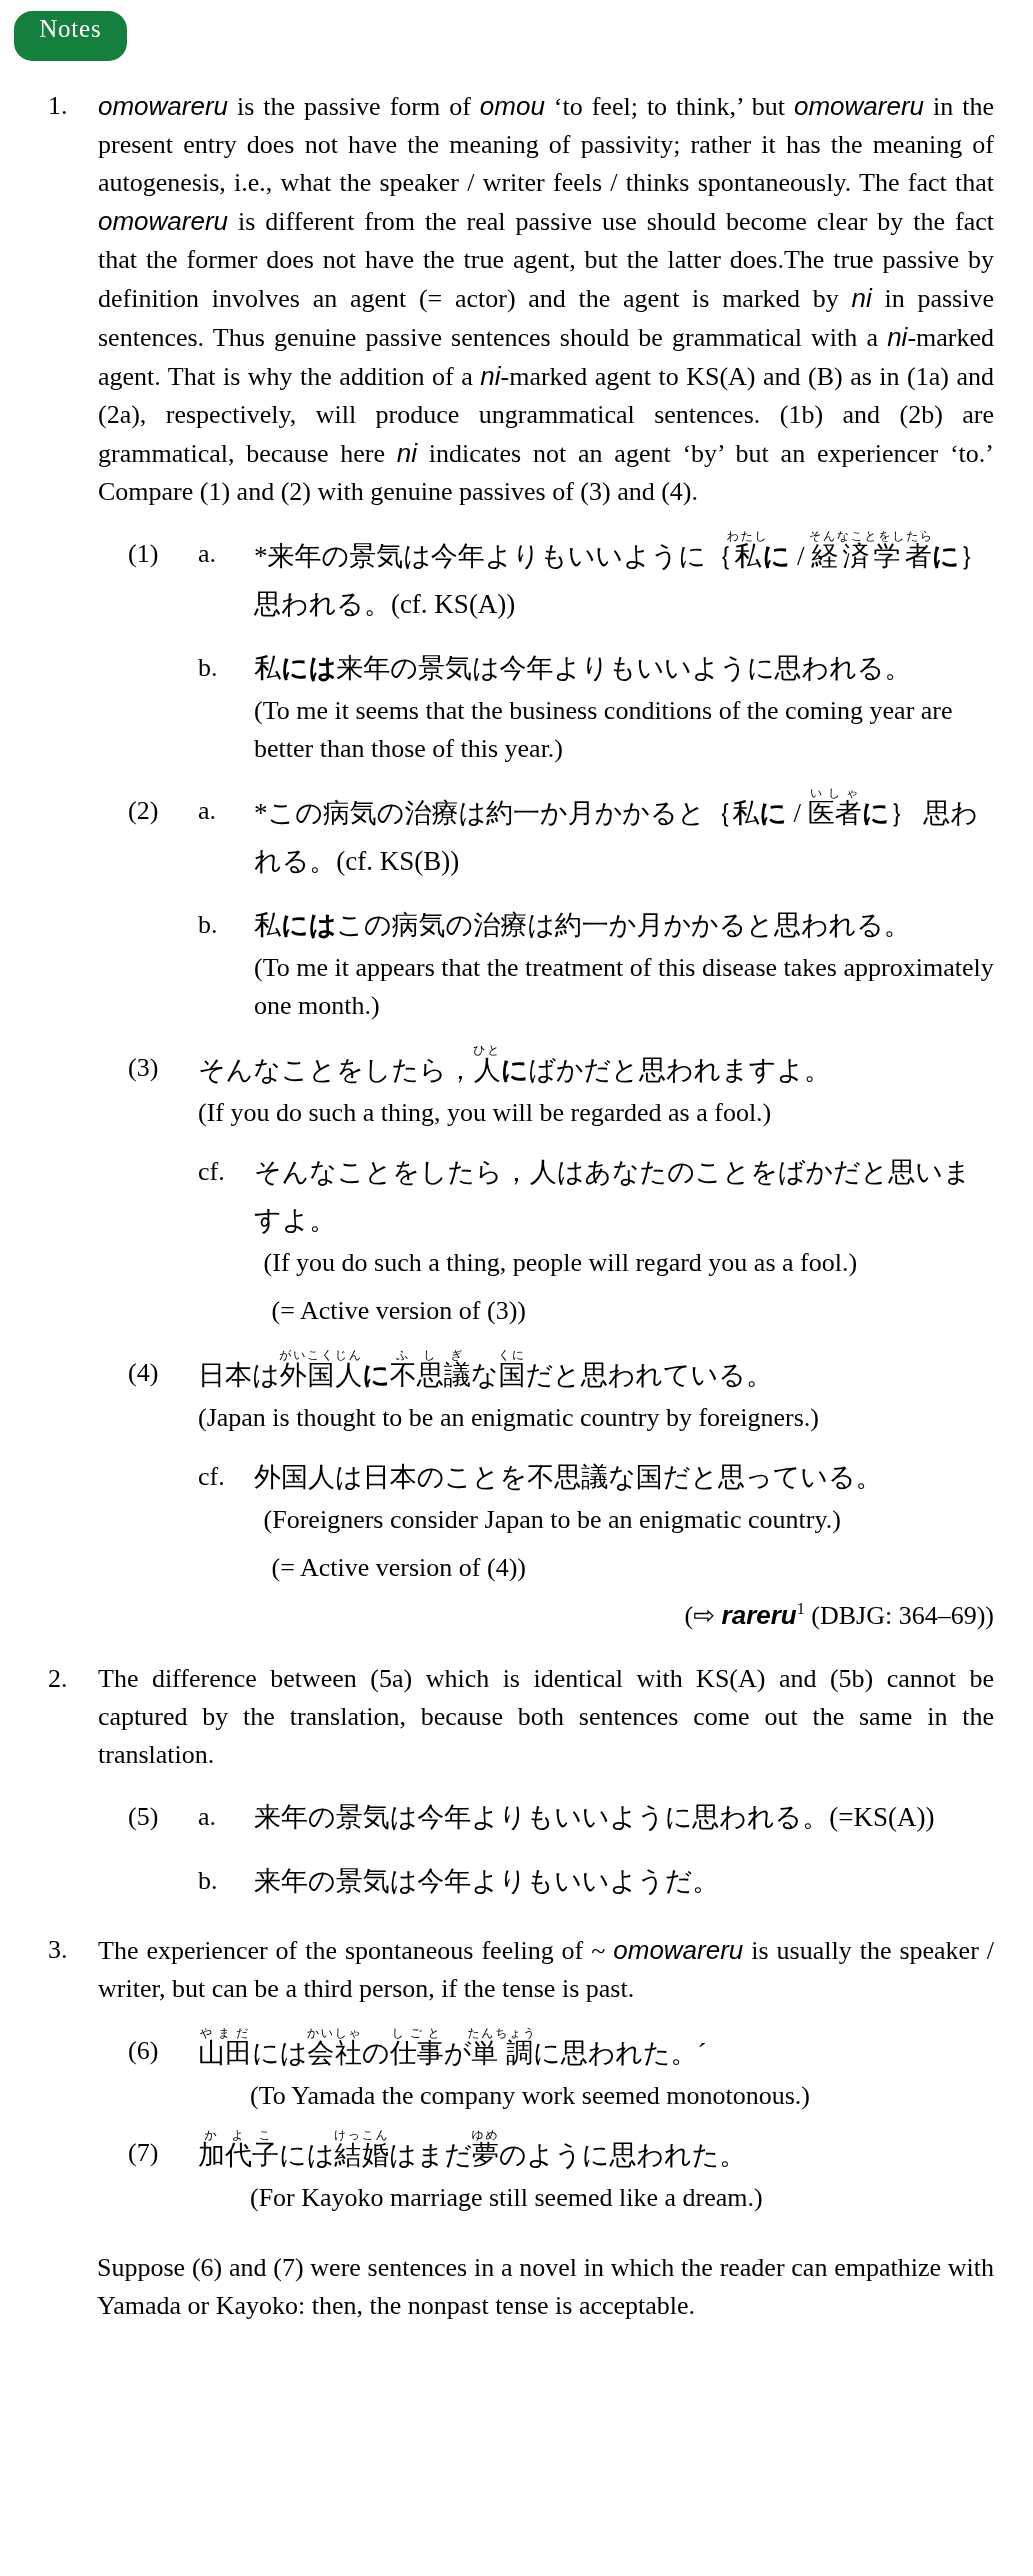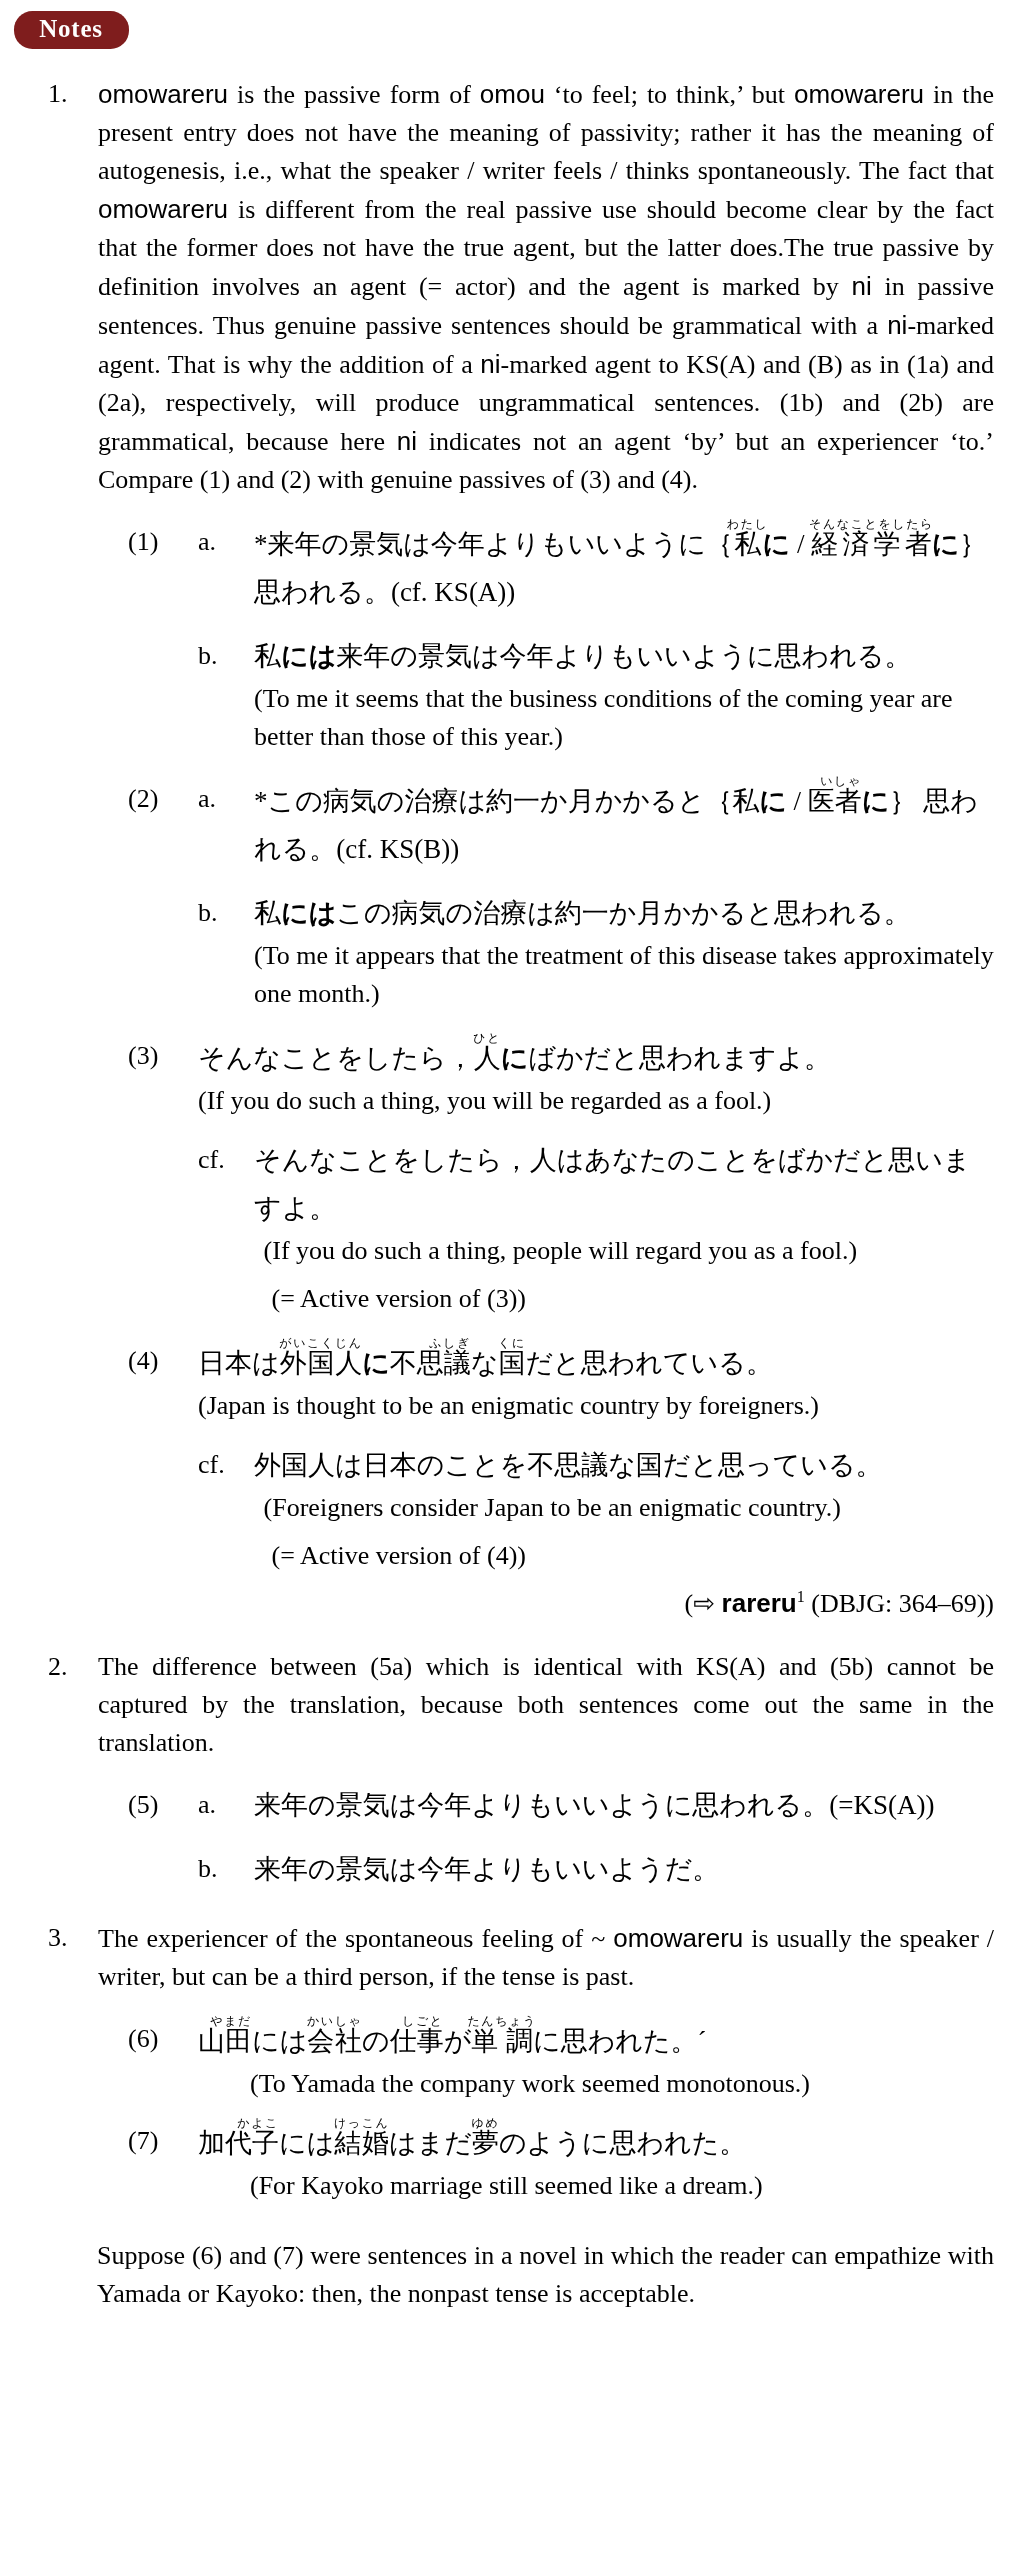--- a/index.html
+++ b/index.html
@@ -7,25 +7,25 @@
     width:1033px; height:2576px; overflow:hidden;
     color:#000;
     font-family:"Liberation Serif", serif;
   }
   .page { position:relative; width:1033px; }
 
   
   .badge {
     display:inline-block;
     margin:11.2px 0 0 13.6px;
-    background:#7f1d1d; color:#fff;
+    background:#15803d; color:#fff;
     border-radius:18.4px;
-    height:38px; line-height:35px;
+    height:50px; line-height:35px;
     padding:0 25.6px;
-    font-size:25px; font-weight:bold;
+    font-size:25px; font-weight:normal;
     letter-spacing:0.8px;
   }
 
   
   .note-item { display:flex; margin:25.6px 39px 0 48px; }
   .note-num  { flex:none; width:50px; font-size:26px; line-height:38px; }
   .note-body { flex:1; font-size:26px; line-height:38px; text-align:justify; }
 
   .plain-para { margin:21px 39px 0 97px; font-size:26px; line-height:38px; text-align:justify; }
   .plain-para.last { margin-top:32px; }
@@ -34,32 +34,32 @@
   .example { display:flex; margin:19px 39px 0 128px; }
   .example.tight { margin-top:14.4px; }
   .ex-label { flex:none; width:70px; font-size:26px; line-height:48px; }
   .ex-rows  { flex:1; }
   .ex-row   { display:flex; }
   .ex-row + .ex-row { margin-top:16px; }
   .ex-sub   { flex:none; width:56px; font-size:26px; line-height:48px; }
   .ex-text  { flex:1; }
 
   .jp { font-size:27px; line-height:48px; }
-  ruby rt { font-size:12px; font-weight:normal; letter-spacing:1.6px;text-align:right; }
+  ruby rt { font-size:12px; font-weight:normal; letter-spacing:1.6px; }
 
   .ex-extra { font-size:26px; line-height:38px; }
   .ex-extra.trans  { margin-left:0; }
   .ex-extra.trans65{ margin-left:52px; }
   .ex-extra.trans2 { margin-left:9.6px; }
   .ex-extra.note   { margin-left:17.6px; margin-top:10px; }
 
   .ref-line { margin:3.2px 39px 0 0; text-align:right; font-size:26px; line-height:38px; }
 
   
-  .it  { font-family:"Liberation Sans", sans-serif; }
+  .it  { font-family:"Liberation Sans", sans-serif; font-style:italic; }
   .bd  { font-weight:bold; }
   .sup { vertical-align:super; font-size:0.62em; }
 </style>
 </head>
 <body>
 
 <div class="page">
   <div class="badge">Notes</div>
   <div id="content">
       <div class="note-item">

